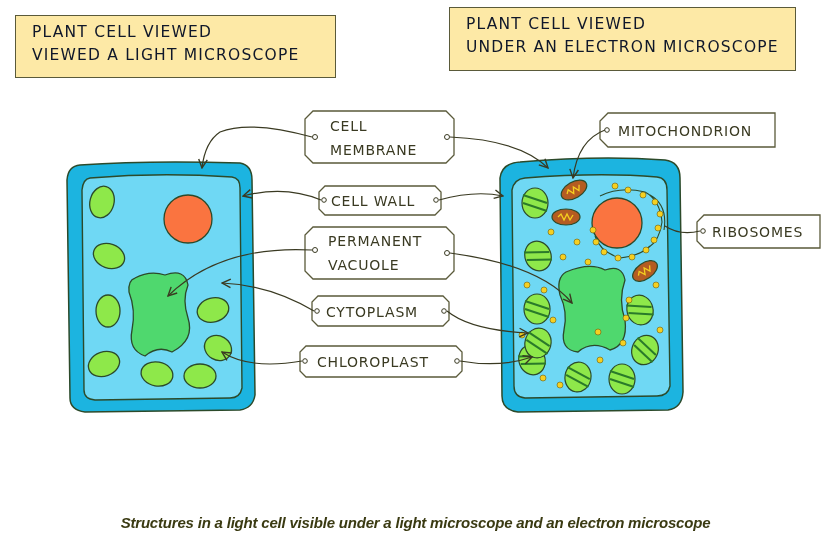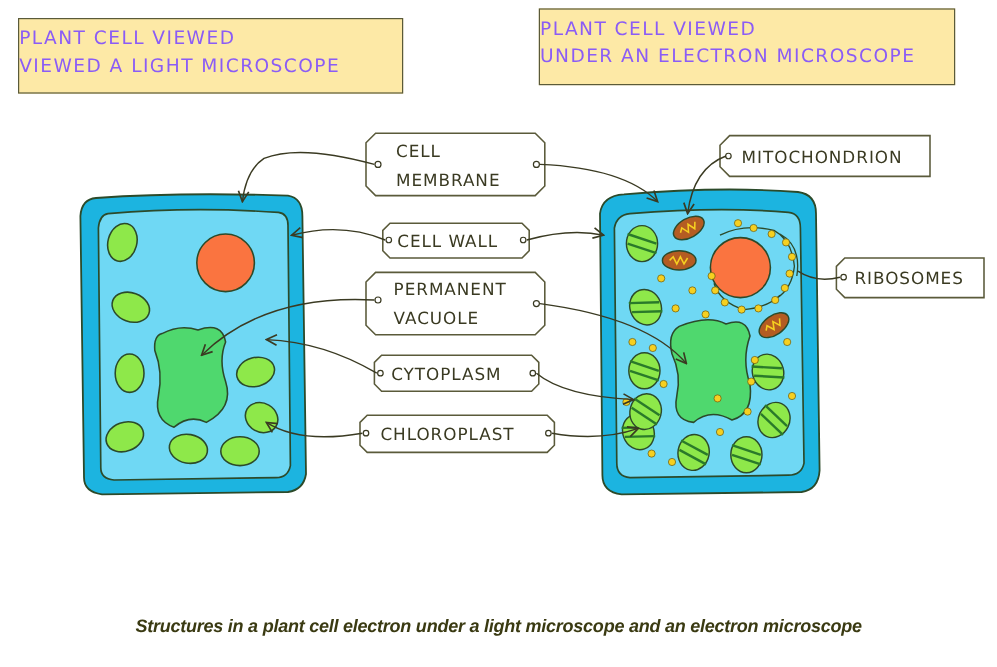--- a/index.html
+++ b/index.html
@@ -1,20 +1,20 @@
 <!DOCTYPE html>
 <html><head>
 <meta charset="utf-8">
 <style>
   html, body { margin:0; padding:0; background:#ffffff; }
   body { width:831px; height:556px; position:relative; overflow:hidden; font-family:"DejaVu Sans", sans-serif; }
   .title-box {
     position:absolute; background:#fde9a6; border:1.5px solid #5a5a3a;
-    box-sizing:border-box; color:#8b5cf6; font-size:15.5px; letter-spacing:1.2px;
-    line-height:23px; padding:5px 14px 6px 0;
+    box-sizing:border-box; color:#0f172a; font-size:15.5px; letter-spacing:1.2px;
+    line-height:23px; padding:5px 14px 6px 16px;
   }
   .title-box div { white-space:nowrap; }
   #title-left { left:15px; top:15px; width:321px; height:63px; }
   #title-right { left:449px; top:7px; width:347px; height:64px; }
   svg#diagram { position:absolute; left:0; top:0; }
   .lbl-text { font-family:"DejaVu Sans", sans-serif; font-size:14px; fill:#3a3a22; letter-spacing:0.8px; }
   #caption {
     position:absolute; left:0; width:831px; top:514px; text-align:center;
     font-family:"Liberation Sans", sans-serif; font-style:italic; font-weight:bold;
     font-size:15px; color:#3a3a12; letter-spacing:-0.2px;
@@ -209,13 +209,13 @@
     <path d="M450,253 Q540,265 572,303" marker-end="url(#arr)"></path>
     <path d="M314,311 Q270,285 222,283" marker-end="url(#arr)"></path>
     <path d="M447,311 Q470,330 528,333" marker-end="url(#arr)"></path>
     <path d="M302,361 Q250,370 222,352" marker-end="url(#arr)"></path>
     <path d="M460,361 Q500,368 532,357" marker-end="url(#arr)"></path>
     <path d="M605,130 Q578,140 573,178" marker-end="url(#arr)"></path>
     <path d="M700,231 Q680,236 665,226"></path>
   </g>
 </svg>
 
-<div id="caption">Structures in a plant cell electron under a light microscope and an electron microscope</div>
+<div id="caption">Structures in a light cell visible under a light microscope and an electron microscope</div>
 
 </body></html>

